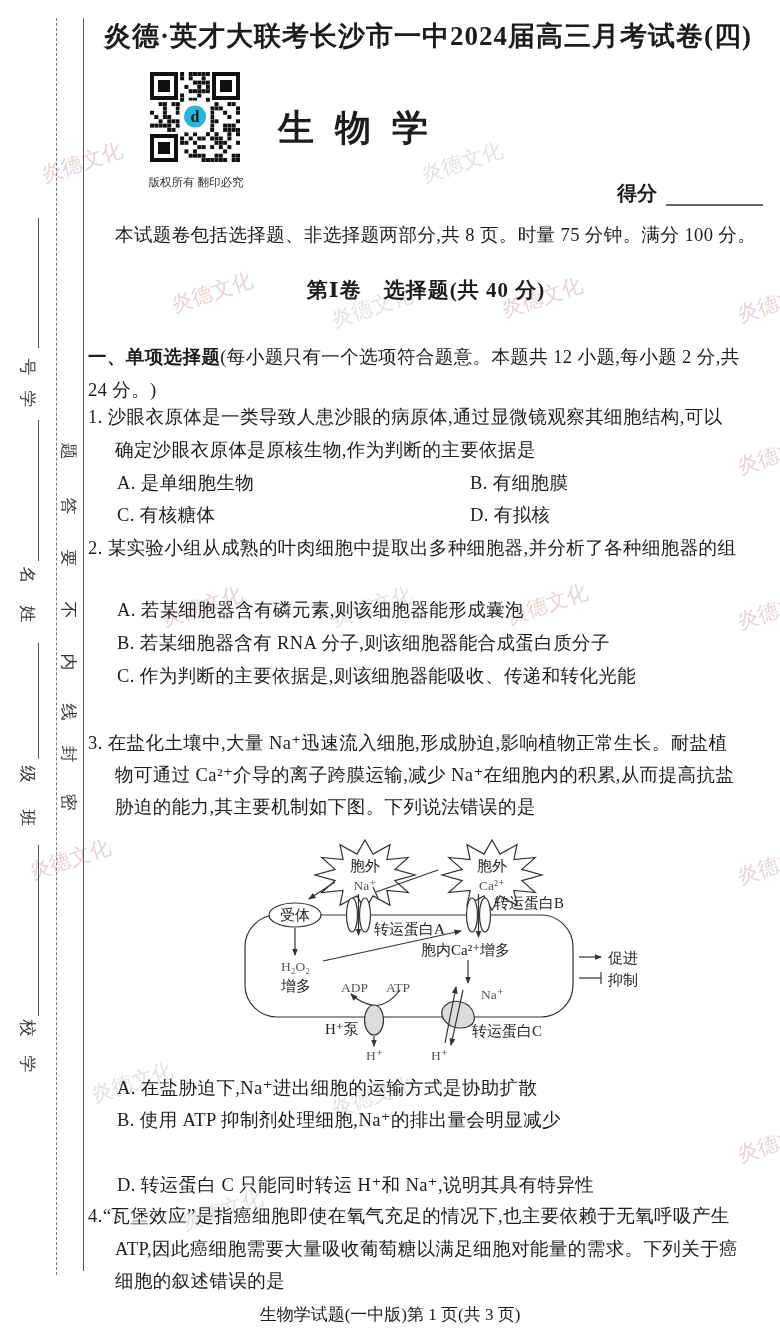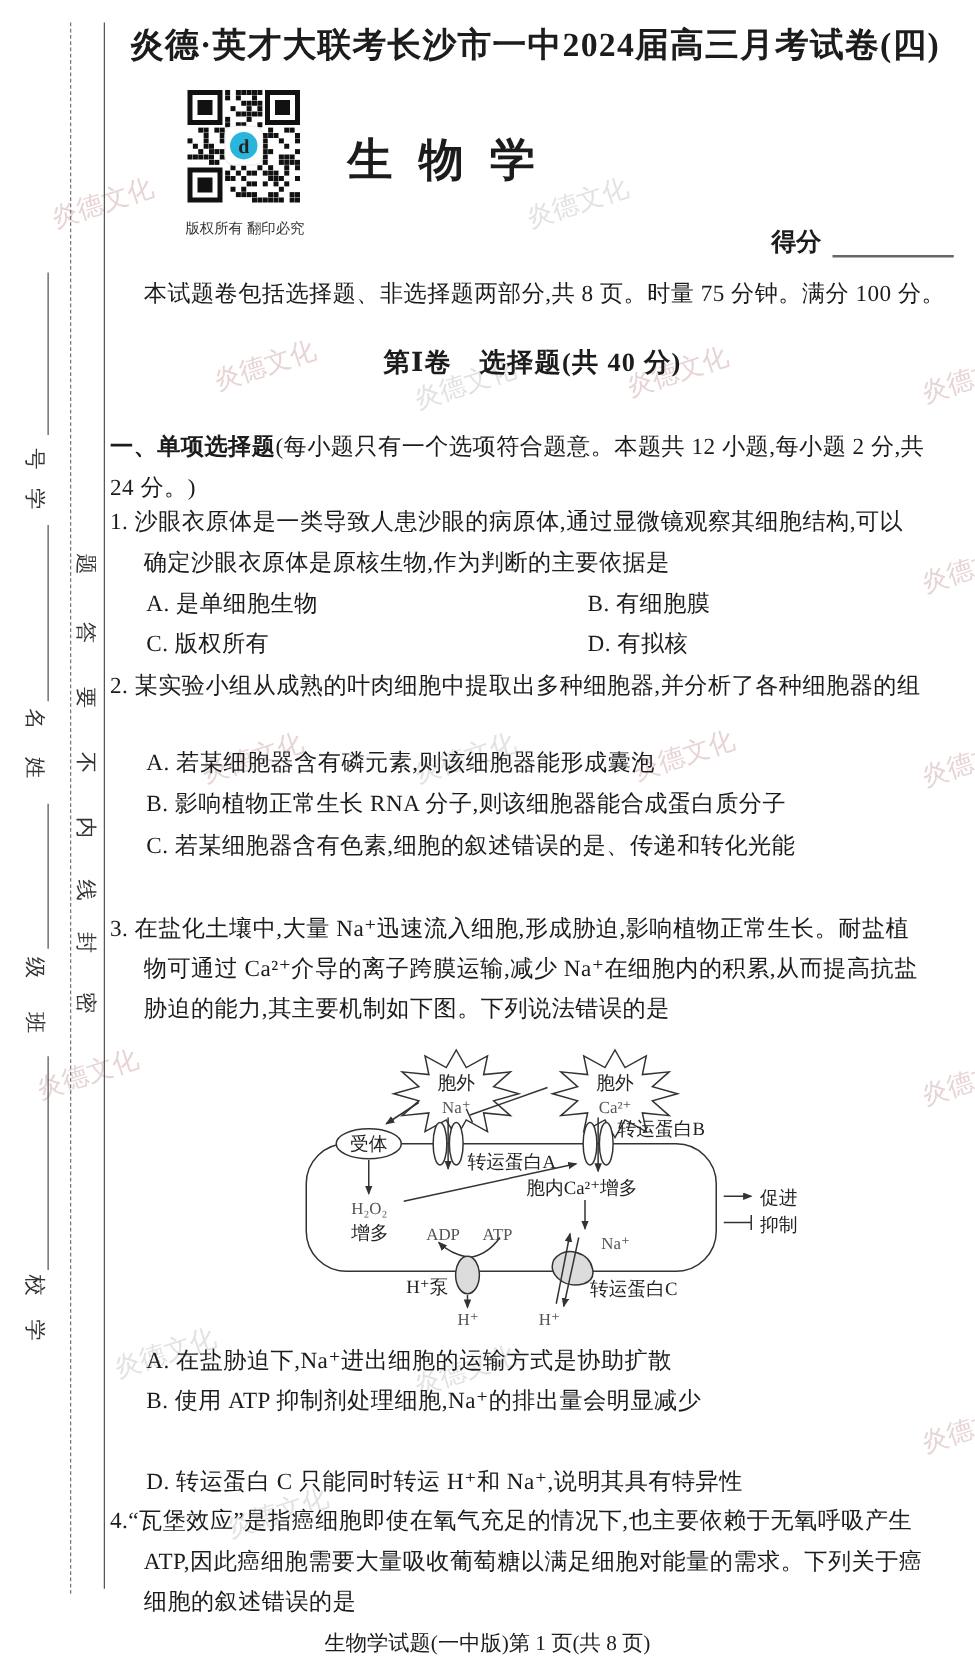--- a/index.html
+++ b/index.html
@@ -235,27 +235,27 @@
 
   <div class="tl" style="top:344px;left:88px">
     <span class="bold">一、单项选择题</span><span>(每小题只有一个选项符合题意。本题共 12 小题,每小题 2 分,共</span>
   </div>
   <div class="tl" style="top:377px;left:88px">24 分。)</div>
 
   <div class="tl" style="top:404px;left:88px">1. 沙眼衣原体是一类导致人患沙眼的病原体,通过显微镜观察其细胞结构,可以</div>
   <div class="tl" style="top:437px;left:115px">确定沙眼衣原体是原核生物,作为判断的主要依据是</div>
   <div class="tl" style="top:470px;left:117px">A. 是单细胞生物</div>
   <div class="tl" style="top:470px;left:470px">B. 有细胞膜</div>
-  <div class="tl" style="top:502px;left:117px">C. 版权所有</div>
+  <div class="tl" style="top:502px;left:117px">C. 有核糖体</div>
   <div class="tl" style="top:502px;left:470px">D. 有拟核</div>
 
   <div class="tl" style="top:535px;left:88px">2. 某实验小组从成熟的叶肉细胞中提取出多种细胞器,并分析了各种细胞器的组</div>
   <div class="tl" style="top:597px;left:117px">A. 若某细胞器含有磷元素,则该细胞器能形成囊泡</div>
-  <div class="tl" style="top:630px;left:117px">B. 影响植物正常生长 RNA 分子,则该细胞器能合成蛋白质分子</div>
-  <div class="tl" style="top:663px;left:117px">C. 若某细胞器含有色素,细胞的叙述错误的是、传递和转化光能</div>
+  <div class="tl" style="top:630px;left:117px">B. 若某细胞器含有 RNA 分子,则该细胞器能合成蛋白质分子</div>
+  <div class="tl" style="top:663px;left:117px">C. 作为判断的主要依据是,则该细胞器能吸收、传递和转化光能</div>
 
   <div class="tl" style="top:730px;left:88px">3. 在盐化土壤中,大量 Na⁺迅速流入细胞,形成胁迫,影响植物正常生长。耐盐植</div>
   <div class="tl" style="top:762px;left:115px">物可通过 Ca²⁺介导的离子跨膜运输,减少 Na⁺在细胞内的积累,从而提高抗盐</div>
   <div class="tl" style="top:794px;left:115px">胁迫的能力,其主要机制如下图。下列说法错误的是</div>
 
   <svg width="440" height="235" viewBox="0 0 440 235" style="position:absolute;left:235px;top:838px">
     <defs>
       <marker id="arw" markerWidth="9" markerHeight="8" refX="6.5" refY="3" orient="auto" markerUnits="userSpaceOnUse">
         <path d="M0,0 L7.5,3 L0,6 z" fill="#333"></path>
       </marker>
@@ -329,15 +329,15 @@
   </svg>
 
   <div class="tl" style="top:1075px;left:117px">A. 在盐胁迫下,Na⁺进出细胞的运输方式是协助扩散</div>
   <div class="tl" style="top:1107px;left:117px">B. 使用 ATP 抑制剂处理细胞,Na⁺的排出量会明显减少</div>
   <div class="tl" style="top:1172px;left:117px">D. 转运蛋白 C 只能同时转运 H⁺和 Na⁺,说明其具有特异性</div>
 
   <div class="tl" style="top:1203px;left:88px">4.“瓦堡效应”是指癌细胞即使在氧气充足的情况下,也主要依赖于无氧呼吸产生</div>
   <div class="tl" style="top:1236px;left:115px">ATP,因此癌细胞需要大量吸收葡萄糖以满足细胞对能量的需求。下列关于癌</div>
   <div class="tl" style="top:1268px;left:115px">细胞的叙述错误的是</div>
 
-  <div id="footer">生物学试题(一中版)第 1 页(共 8 页)</div>
+  <div id="footer">生物学试题(一中版)第 1 页(共 3 页)</div>
 
 </div>
 
 </body></html>

